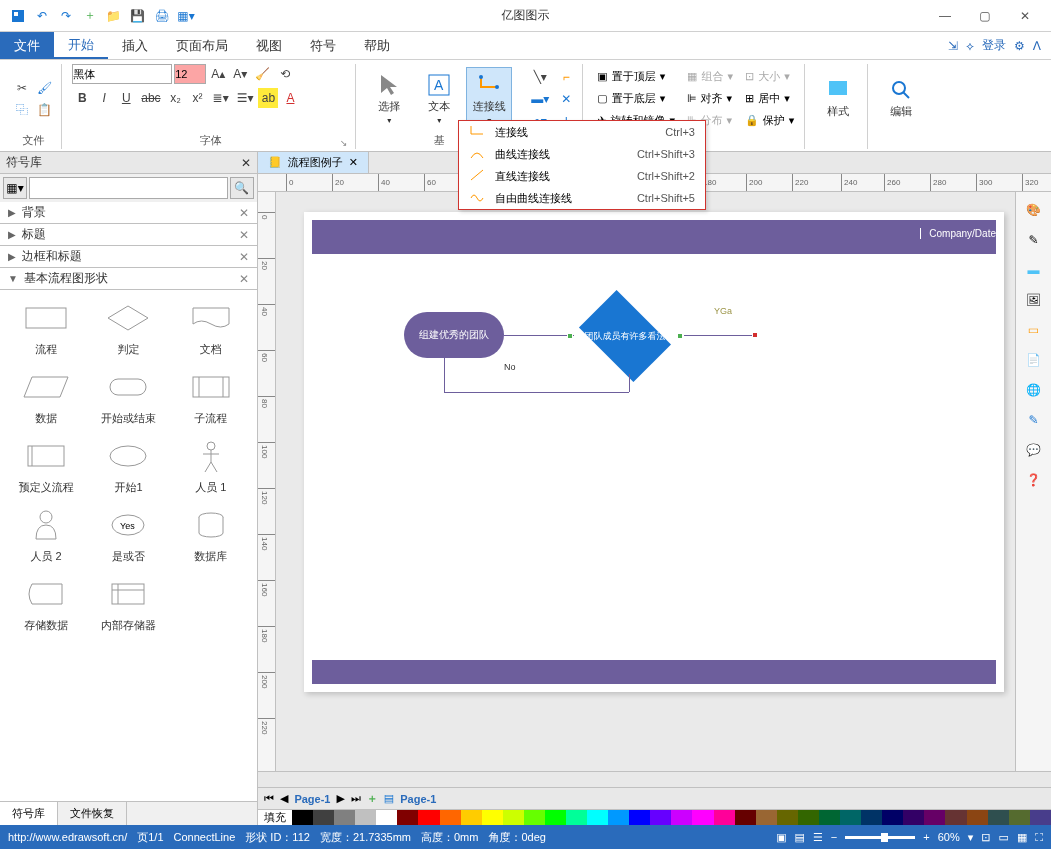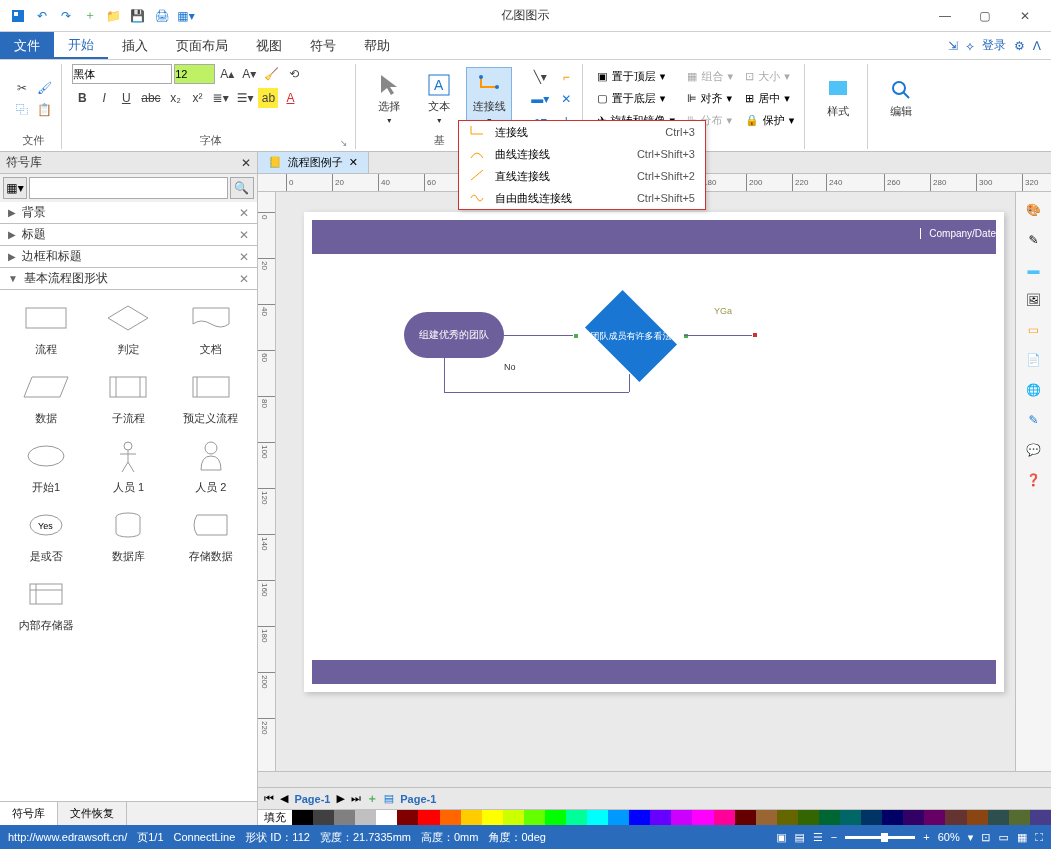--- a/index.html
+++ b/index.html
@@ -22,21 +22,21 @@
 .ribbon-group-label { height: 16px; text-align: center; font-size: 11px; color: #555; position: relative; }
 .rb-col { display: flex; flex-direction: column; gap: 2px; }
 .rb-row { display: flex; gap: 2px; align-items: center; }
 .rb-btn { min-width: 20px; height: 20px; display: flex; align-items: center; justify-content: center; cursor: pointer; padding: 0 2px; color: #444; border: 1px solid transparent; }
 .rb-large { width: 46px; height: 64px; display: flex; flex-direction: column; align-items: center; justify-content: center; gap: 2px; cursor: pointer; border: 1px solid transparent; }
 .rb-large.active { background: #cfe6fa; border-color: #7fb3e0; }
 .rb-large .ico { width: 24px; height: 24px; }
 .rb-large span { font-size: 11px; color: #333; }
 .rb-wide { height: 20px; display: flex; align-items: center; gap: 4px; cursor: pointer; padding: 0 4px; font-size: 11px; white-space: nowrap; }
 .font-sel { width: 100px; height: 20px; border: 1px solid #aaa; font-size: 11px; background: #fff; }
-.size-sel { width: 41px; height: 20px; border: 1px solid #aaa; font-size: 11px; background: #bef264; }
+.size-sel { width: 32px; height: 20px; border: 1px solid #aaa; font-size: 11px; background: #fca5a5; }
 .dropdown-menu { position: absolute; top: 60px; left: 458px; width: 248px; background: #fff; border: 1px solid #d0332e; box-shadow: 2px 2px 4px rgba(0,0,0,0.15); z-index: 100; }
 .dropdown-item { height: 22px; display: flex; align-items: center; padding: 0 10px; cursor: pointer; gap: 10px; font-size: 11px; }
 .dd-ico { width: 16px; height: 16px; flex-shrink: 0; }
 .dd-label { flex: 1; }
 .dd-short { color: #555; }
 .main { flex: 1; display: flex; min-height: 0; }
 .left-panel { width: 258px; display: flex; flex-direction: column; border-right: 1px solid #c0c0c0; background: #f0f0f0; }
 .panel-head { height: 22px; display: flex; align-items: center; padding: 0 6px; background: #e8e8e8; border-bottom: 1px solid #c0c0c0; font-size: 12px; color: #333; }
 .panel-head .close { margin-left: auto; cursor: pointer; }
 .panel-search { display: flex; padding: 3px; gap: 2px; }
@@ -61,21 +61,21 @@
 .canvas-wrap { flex: 1; display: flex; min-height: 0; }
 .ruler-v { width: 18px; background: #f5f5f5; border-right: 1px solid #c0c0c0; position: relative; font-size: 8px; color: #666; overflow: hidden; }
 .ruler-v .tick { position: absolute; left: 0; border-top: 1px solid #888; width: 18px; writing-mode: vertical-lr; padding-top: 2px; padding-left: 2px; }
 .canvas { flex: 1; background: #eaeaea; position: relative; overflow: auto; }
 .page { position: absolute; left: 28px; top: 20px; width: 700px; height: 480px; background: #fff; box-shadow: 2px 2px 6px rgba(0,0,0,0.2); }
 .page-band-top { height: 34px; background: #6d5e9c; margin: 8px 8px 0; position: relative; }
 .company-tag { position: absolute; right: 0; top: 8px; color: #fff; font-size: 10px; border-left: 1px solid #fff; padding-left: 8px; }
 .page-band-bot { position: absolute; bottom: 8px; left: 8px; right: 8px; height: 24px; background: #6d5e9c; }
 .flow { position: absolute; top: 100px; left: 100px; }
 .node-start { position: absolute; left: 0; top: 0; width: 100px; height: 46px; background: #6d5e9c; border-radius: 23px; color: #fff; font-size: 10px; display: flex; align-items: center; justify-content: center; }
-.node-dec { position: absolute; left: 172px; top: -14px; width: 110px; height: 76px; text-decoration: underline; }
+.node-dec { position: absolute; left: 166px; top: -14px; width: 110px; height: 76px; text-decoration: underline; }
 .node-dec .dia { width: 100%; height: 100%; background: #1976d2; transform: rotate(45deg) scale(0.7); }
 .node-dec .txt { position: absolute; left: 0; right: 0; top: 32px; text-align: center; color: #fff; font-size: 9px; }
 .handle { position: absolute; width: 6px; height: 6px; background: #4caf50; border: 1px solid #fff; }
 .yes-lbl { position: absolute; left: 310px; top: -6px; font-size: 9px; color: #9c9548; }
 .no-lbl { position: absolute; left: 100px; top: 50px; font-size: 9px; color: #333; }
 .conn { position: absolute; border-top: 1px solid #6d5e9c; }
 .right-tools { width: 36px; background: #f5f5f5; border-left: 1px solid #c0c0c0; display: flex; flex-direction: column; align-items: center; gap: 6px; padding-top: 6px; }
 .rt-btn { width: 24px; height: 24px; display: flex; align-items: center; justify-content: center; cursor: pointer; }
 .page-bar { height: 22px; display: flex; align-items: center; background: #e8e8e8; border-top: 1px solid #c0c0c0; padding: 0 6px; gap: 6px; font-size: 11px; }
 .page-bar .plab { color: #2a6bbb; font-weight: bold; text-align: right; }
@@ -374,20 +374,28 @@
             <div class="sico">
               <svg width="56" height="40">
                 <polygon points="14,10 50,10 42,30 6,30" fill="#fff" stroke="#999"></polygon>
               </svg>
             </div>
             <span class="slabel">数据</span>
           </div>
           <div class="shape-cell">
             <div class="sico">
               <svg width="56" height="40">
+                <rect x="10" y="12" width="36" height="16" rx="8" fill="#fff" stroke="#999"></rect>
+              </svg>
+            </div>
+            <span class="slabel">开始或结束</span>
+          </div>
+          <div class="shape-cell">
+            <div class="sico">
+              <svg width="56" height="40">
                 <rect x="10" y="10" width="36" height="20" fill="#fff" stroke="#999"></rect>
                 <line x1="16" y1="10" x2="16" y2="30" stroke="#999"></line>
                 <line x1="40" y1="10" x2="40" y2="30" stroke="#999"></line>
               </svg>
             </div>
             <span class="slabel">子流程</span>
           </div>
           <div class="shape-cell">
             <div class="sico">
               <svg width="56" height="40">
@@ -484,21 +492,21 @@
         <div class="tick" style="left: 120px;">40</div>
         <div class="tick" style="left: 166px;">60</div>
         <div class="tick" style="left: 212px;">80</div>
         <div class="tick" style="left: 258px;">100</div>
         <div class="tick" style="left: 304px;">120</div>
         <div class="tick" style="left: 350px;">140</div>
         <div class="tick" style="left: 396px;">160</div>
         <div class="tick" style="left: 442px;">180</div>
         <div class="tick" style="left: 488px;">200</div>
         <div class="tick" style="left: 534px;">220</div>
-        <div class="tick" style="left: 568px;">240</div>
+        <div class="tick" style="left: 583px;">240</div>
         <div class="tick" style="left: 626px;">260</div>
         <div class="tick" style="left: 672px;">280</div>
         <div class="tick" style="left: 718px;">300</div>
         <div class="tick" style="left: 764px;">320</div>
       </div>
     <div class="canvas-wrap">
       <div class="ruler-v" id="ruler-v">
           <div class="tick" style="top: 20px;">0</div>
           <div class="tick" style="top: 66px;">20</div>
           <div class="tick" style="top: 112px;">40</div>

